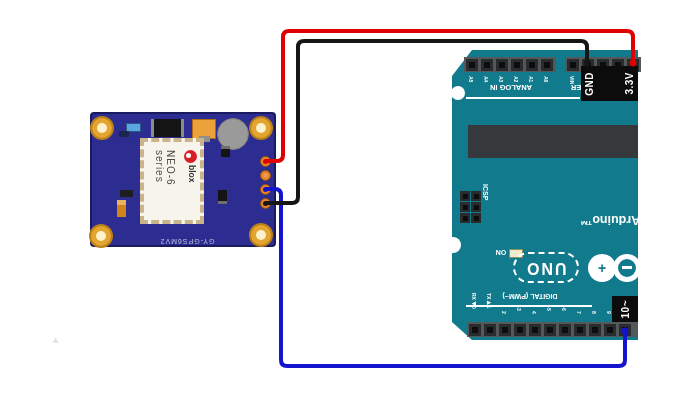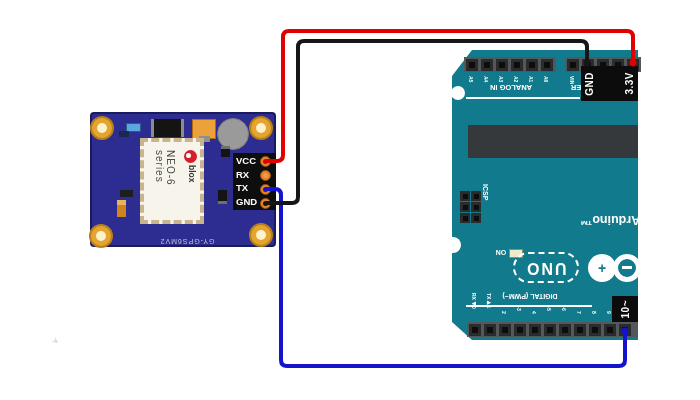--- a/index.html
+++ b/index.html
@@ -85,26 +85,20 @@
 
     <div class="chip">
       <span class="vtext neo">NEO-6 series</span>
       <span class="ublox-dot"></span>
       <span class="vtext blox">blox</span>
     </div>
 
     <div class="gps-silk">GY-GPS6MV2</div>
   </div>
 
-  <div class="gps-header">
-    <span>VCC</span>
-    <span>RX</span>
-    <span>TX</span>
-    <span>GND</span>
-  </div>
   <div class="gpin" style="left:260px;top:156px;">
       <i style="background:#e00000;"></i>
     </div>
   <div class="gpin" style="left:260px;top:170px;">
       <i style="background:#f0994f;"></i>
     </div>
   <div class="gpin" style="left:260px;top:184px;">
       <i style="background:#1414cf;"></i>
     </div>
   <div class="gpin" style="left:260px;top:198px;">

